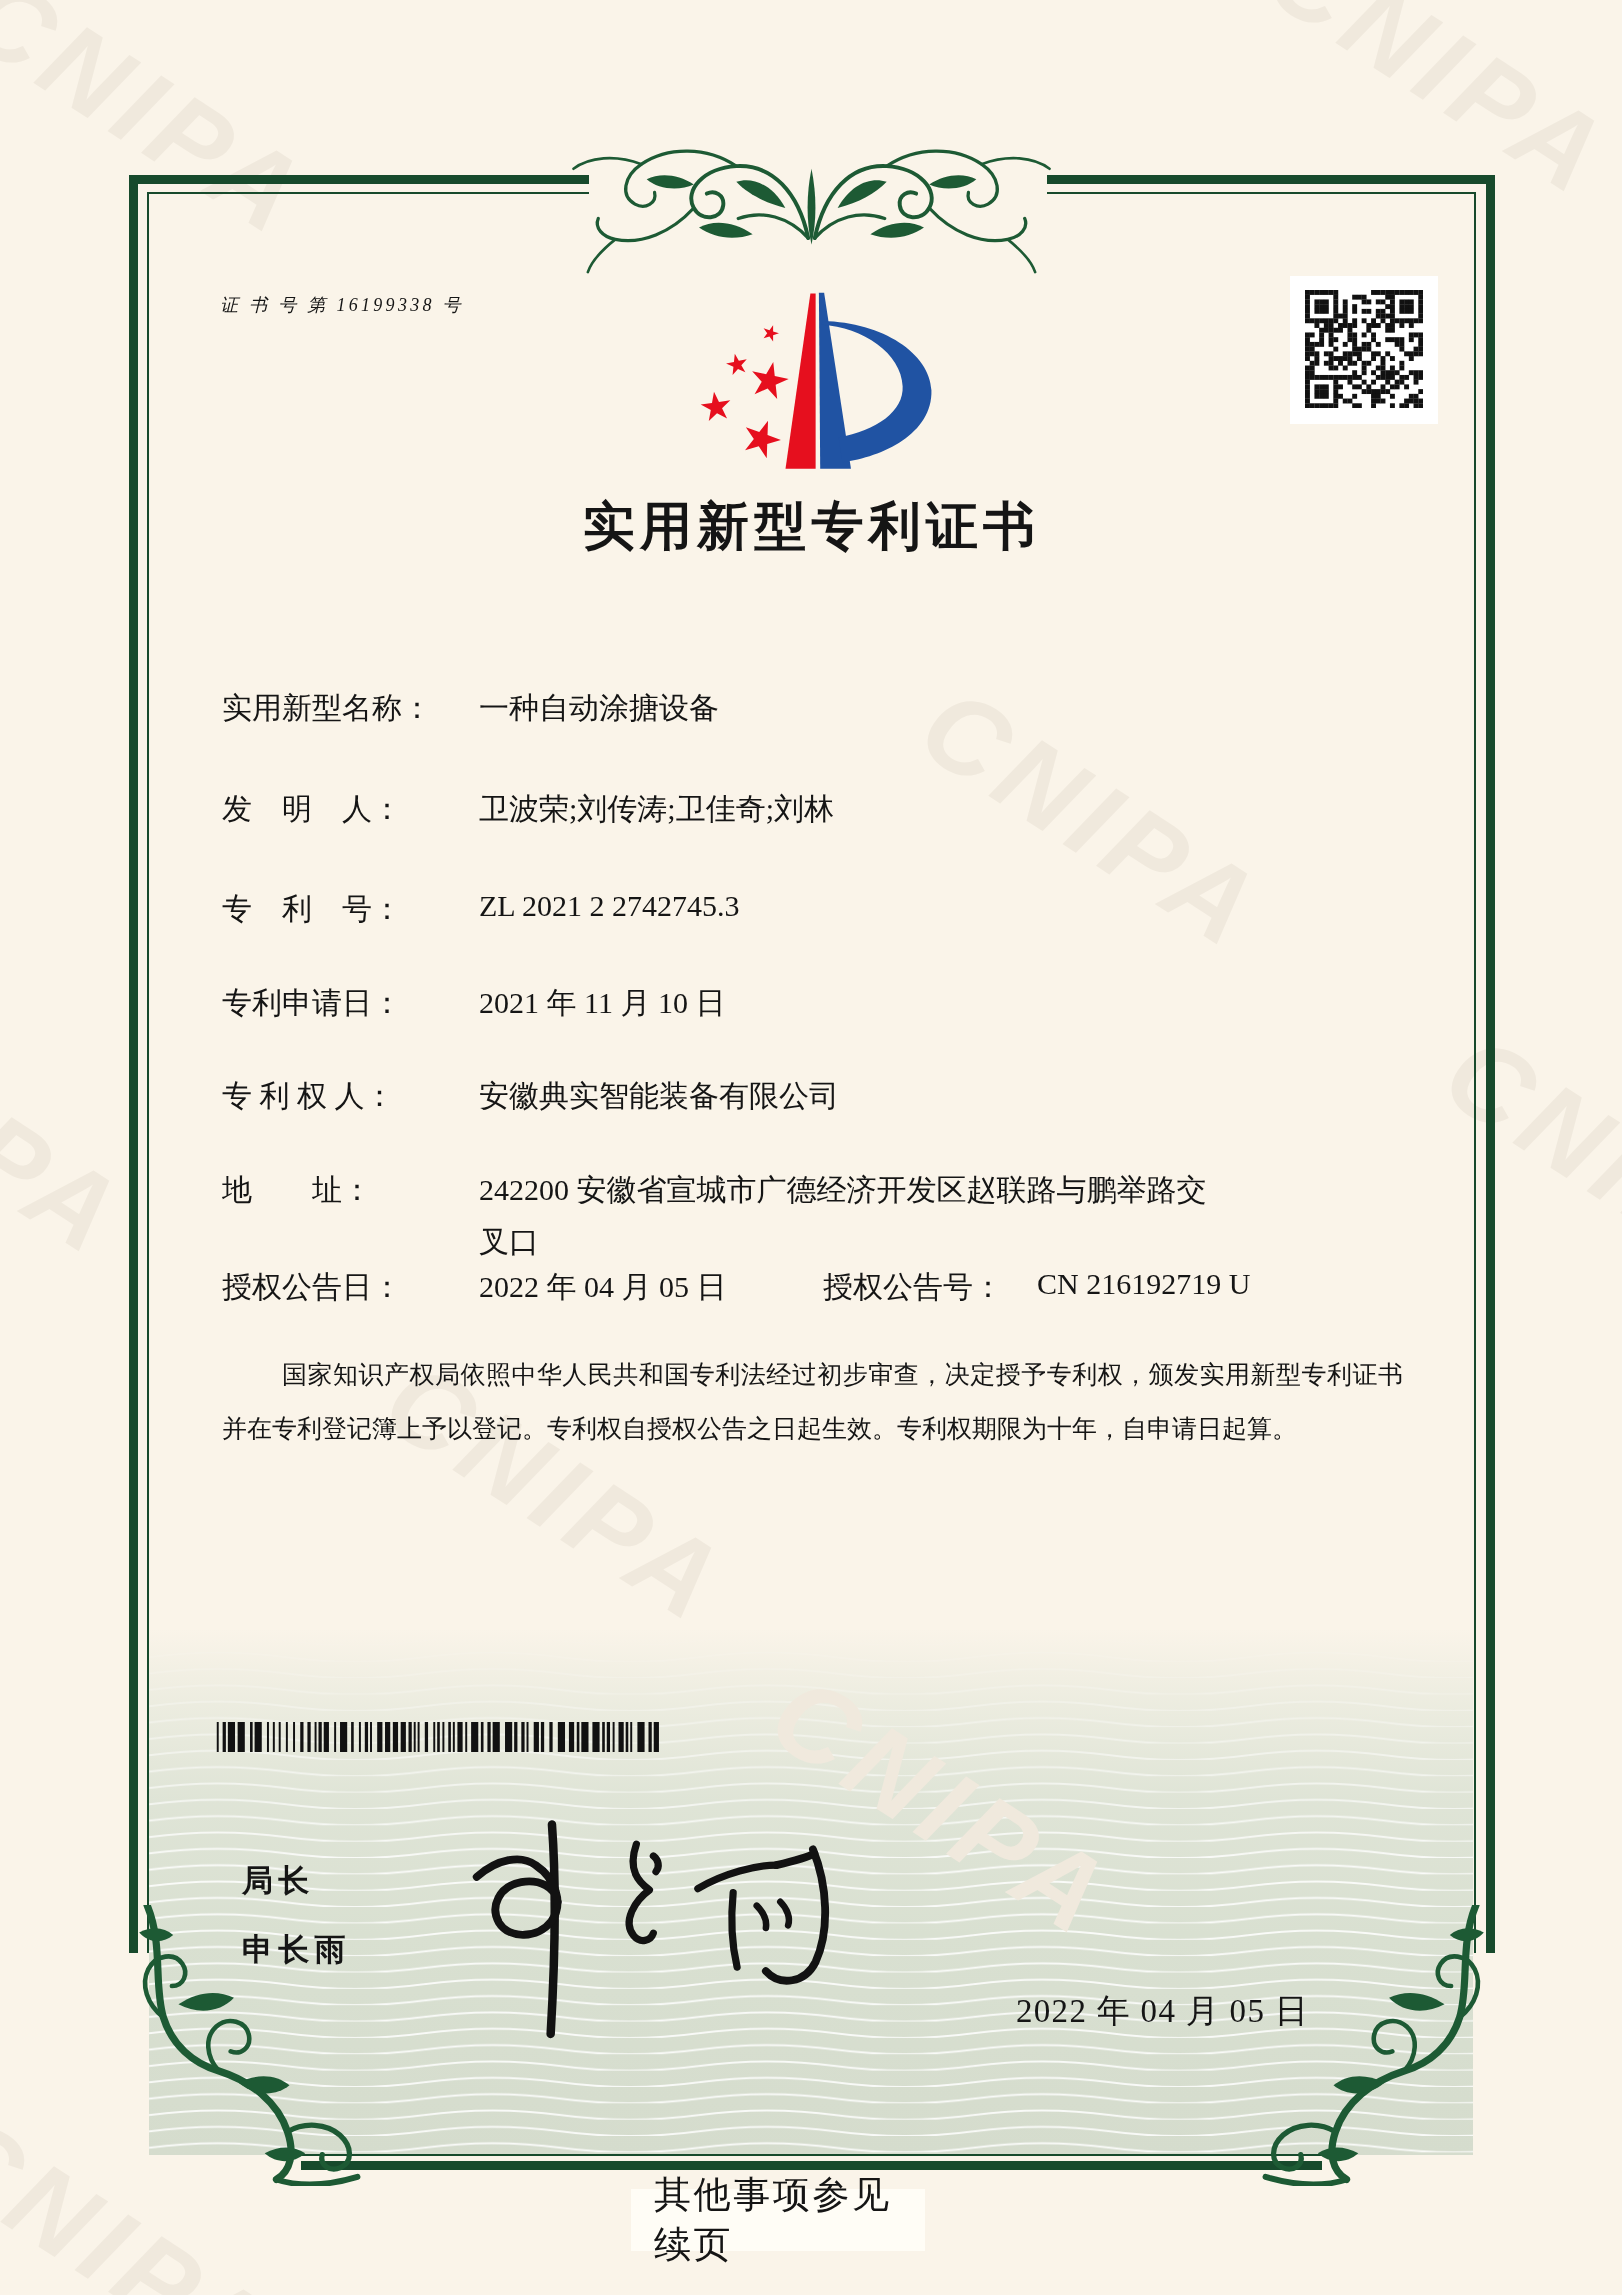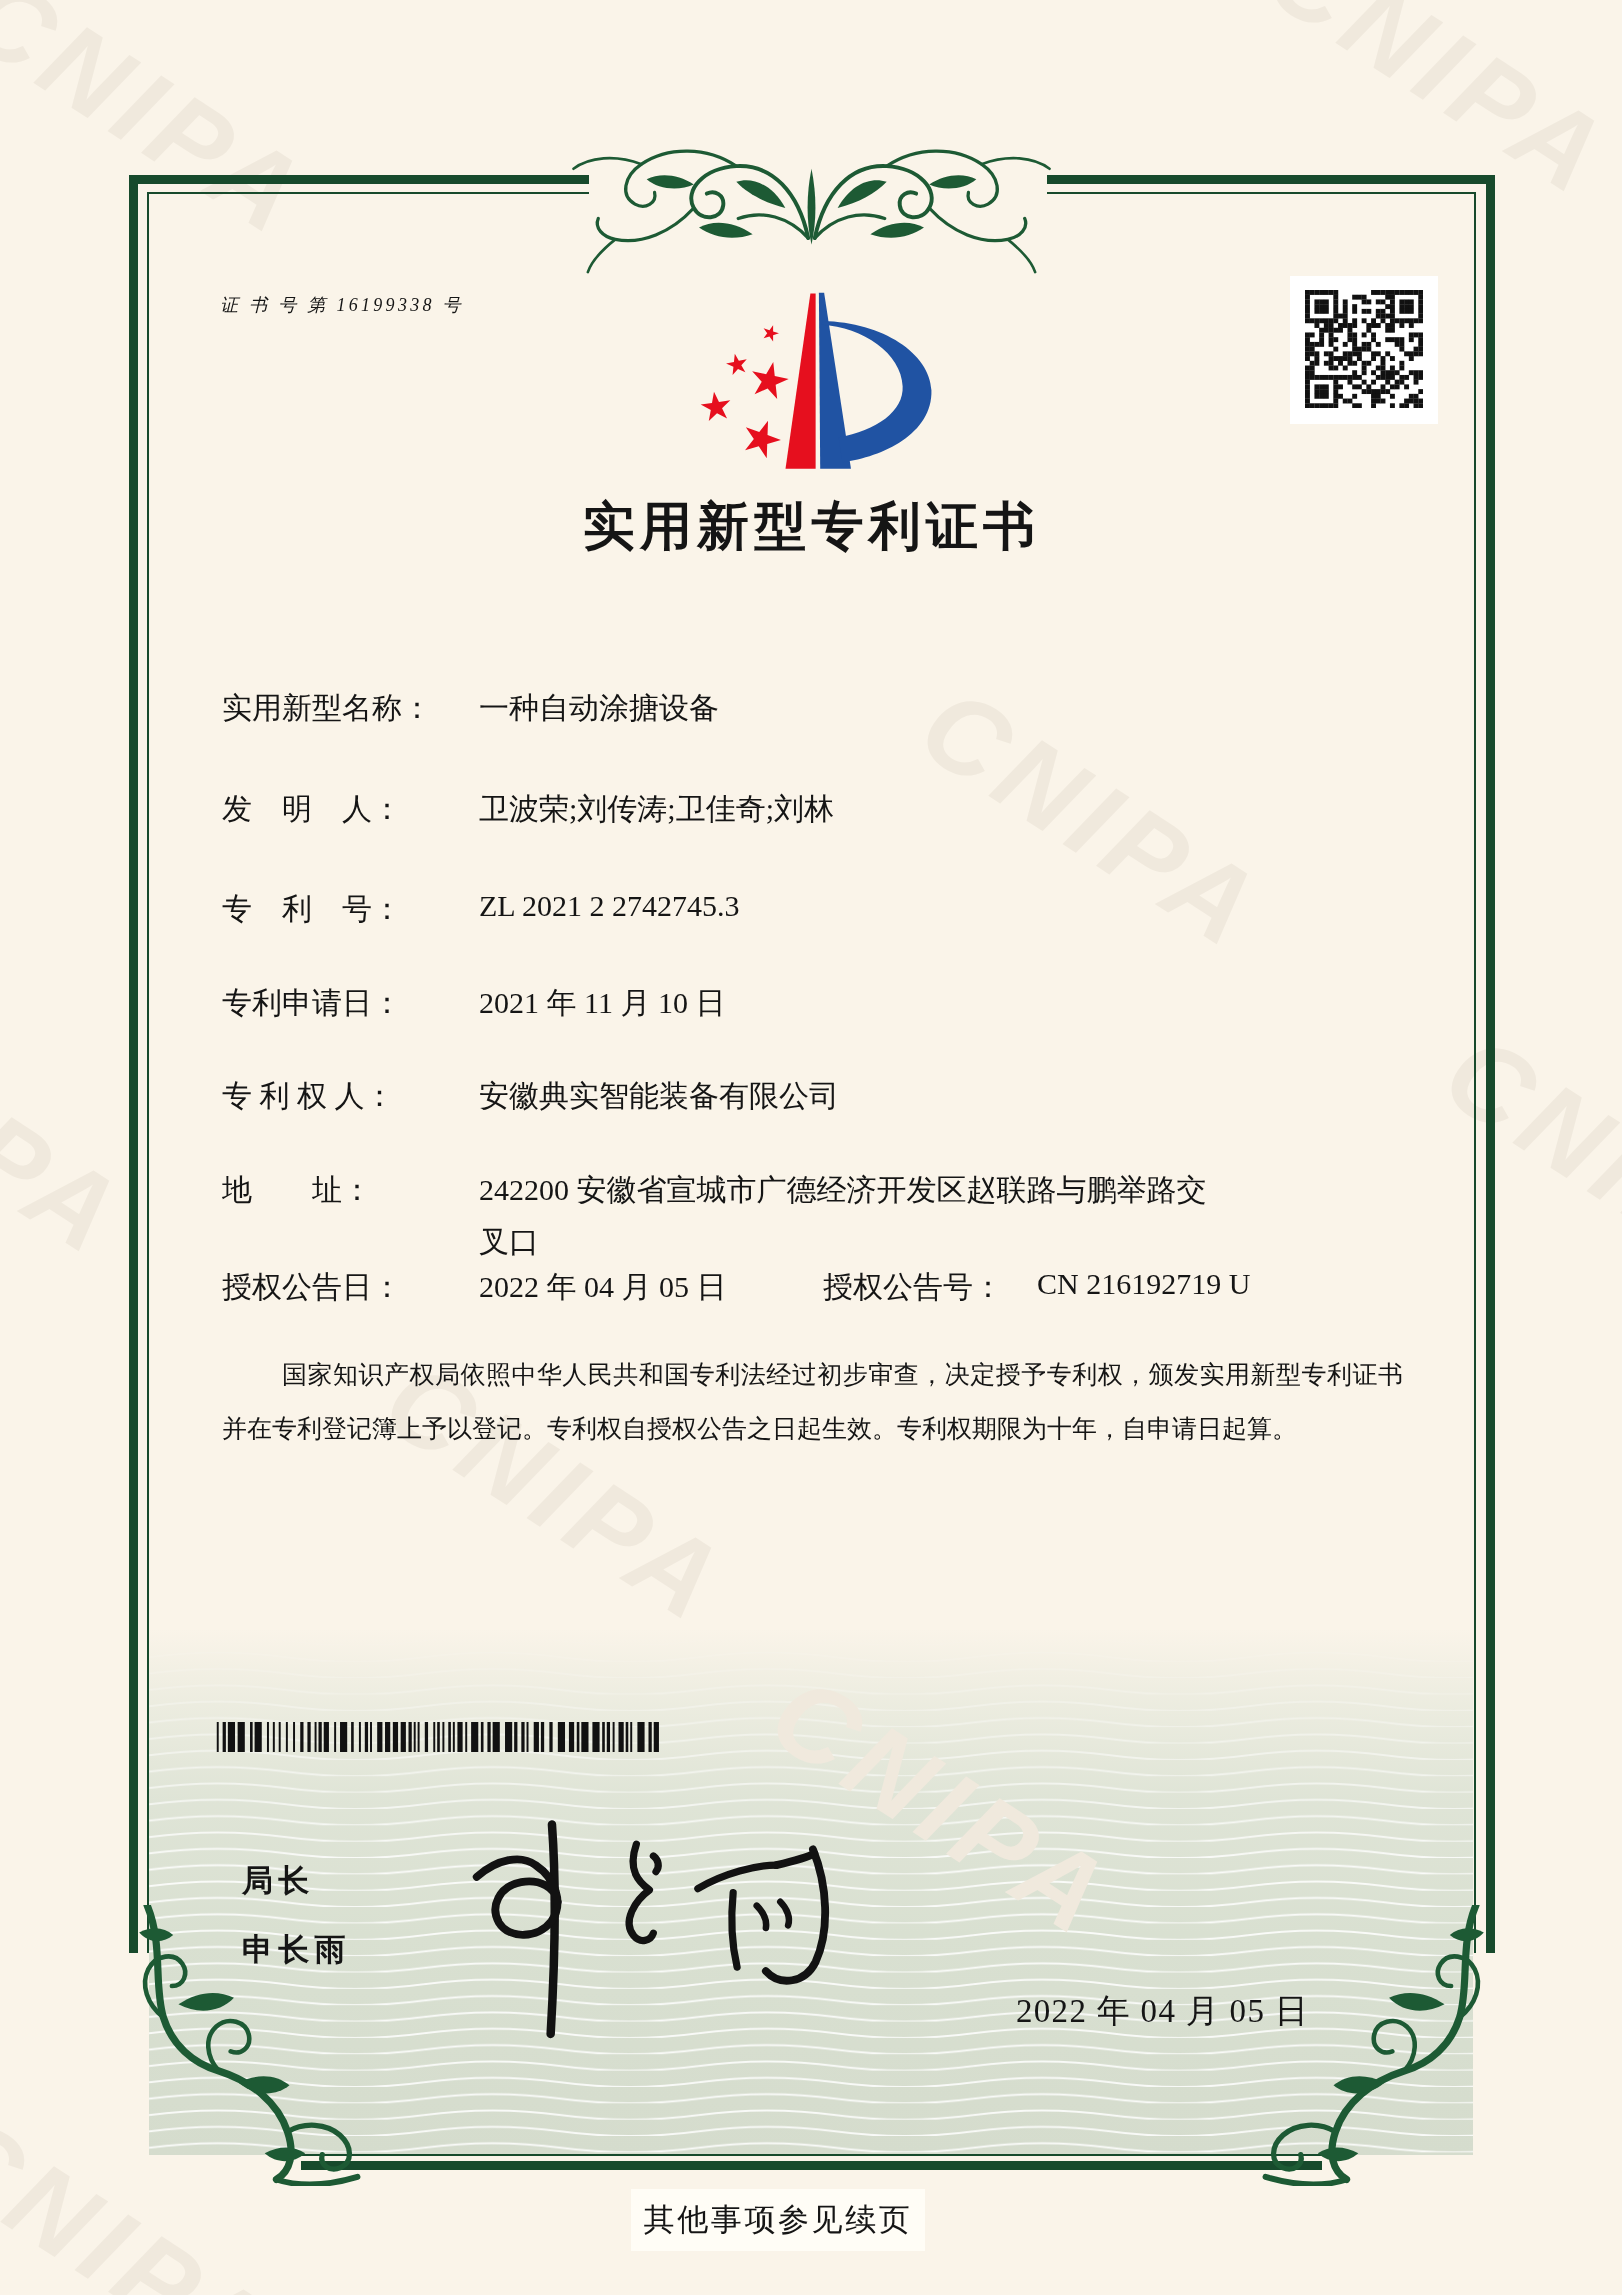--- a/index.html
+++ b/index.html
@@ -33,21 +33,21 @@
   #body-text{left:222px;top:1348px;width:1181px;font-size:25px;line-height:54px;text-align:justify;}
   #body-text p{margin:0;text-indent:60px;}
   #barcode{left:216px;top:1722px;z-index:6;}
   .signer{position:absolute;left:242px;font-family:"Liberation Sans","DejaVu Sans",sans-serif;
           font-weight:700;font-size:31px;letter-spacing:5.2px;z-index:6;}
   #sig-svg{position:absolute;left:393px;top:1793px;z-index:6;}
   #issue-date{left:1016px;top:1989px;font-size:33px;letter-spacing:1.3px;}
   #page-info{left:0;right:0;top:2097px;text-align:center;font-size:27.5px;}
   #cont-strip{position:absolute;left:631px;top:2189px;width:294px;height:62px;background:#fffdf6;z-index:6;
               display:flex;align-items:center;justify-content:center;}
-  #cont-strip span{font-size:31px;letter-spacing:2.6px;}
+  #cont-strip span{font-size:37px;letter-spacing:2.6px;margin-left:23px;}
   #qr-box{position:absolute;left:1290px;top:276px;width:148px;height:148px;background:#ffffff;z-index:6;}
   #qr-svg{position:absolute;left:15px;top:14.4px;}
   #logo-svg{position:absolute;left:667px;top:262px;z-index:6;}
 </style>
 </head>
 <body>
 
 <div id="page">
 
   <div id="wm-layer">

